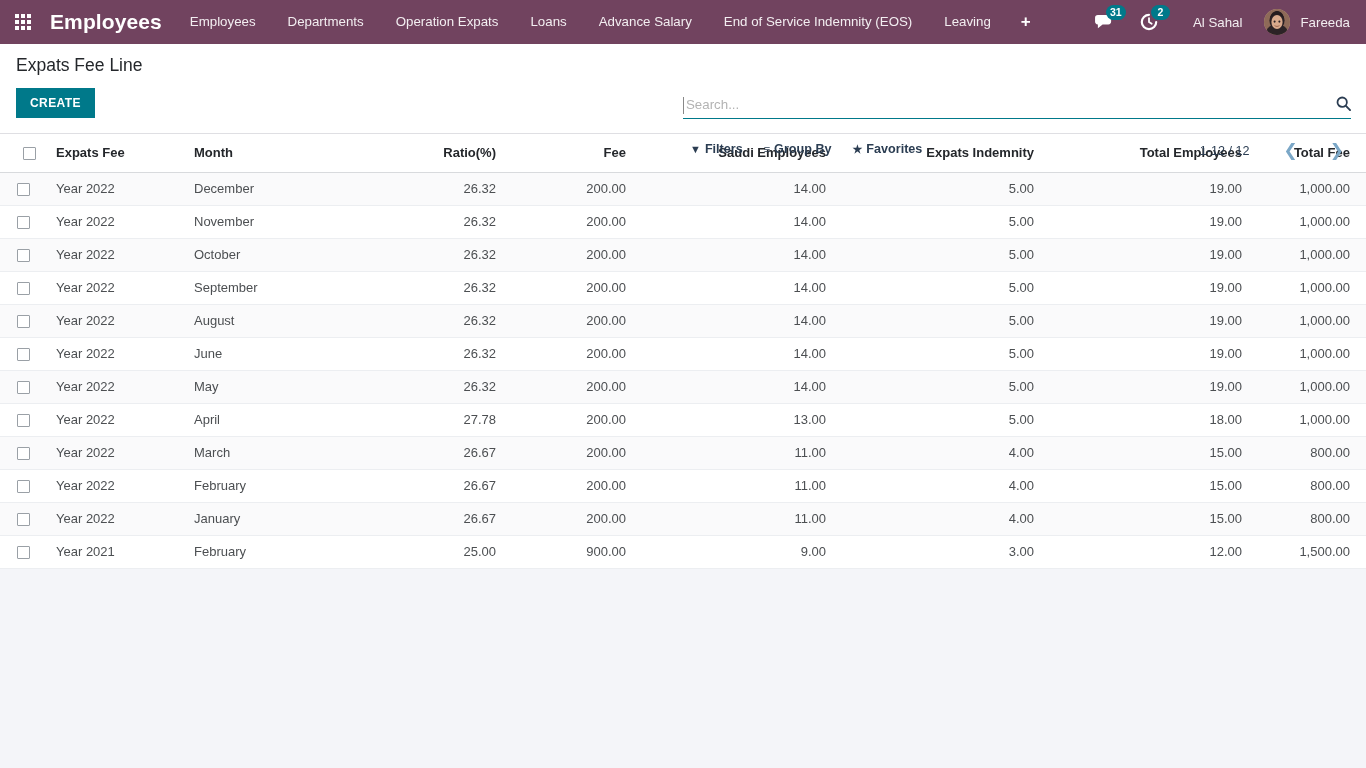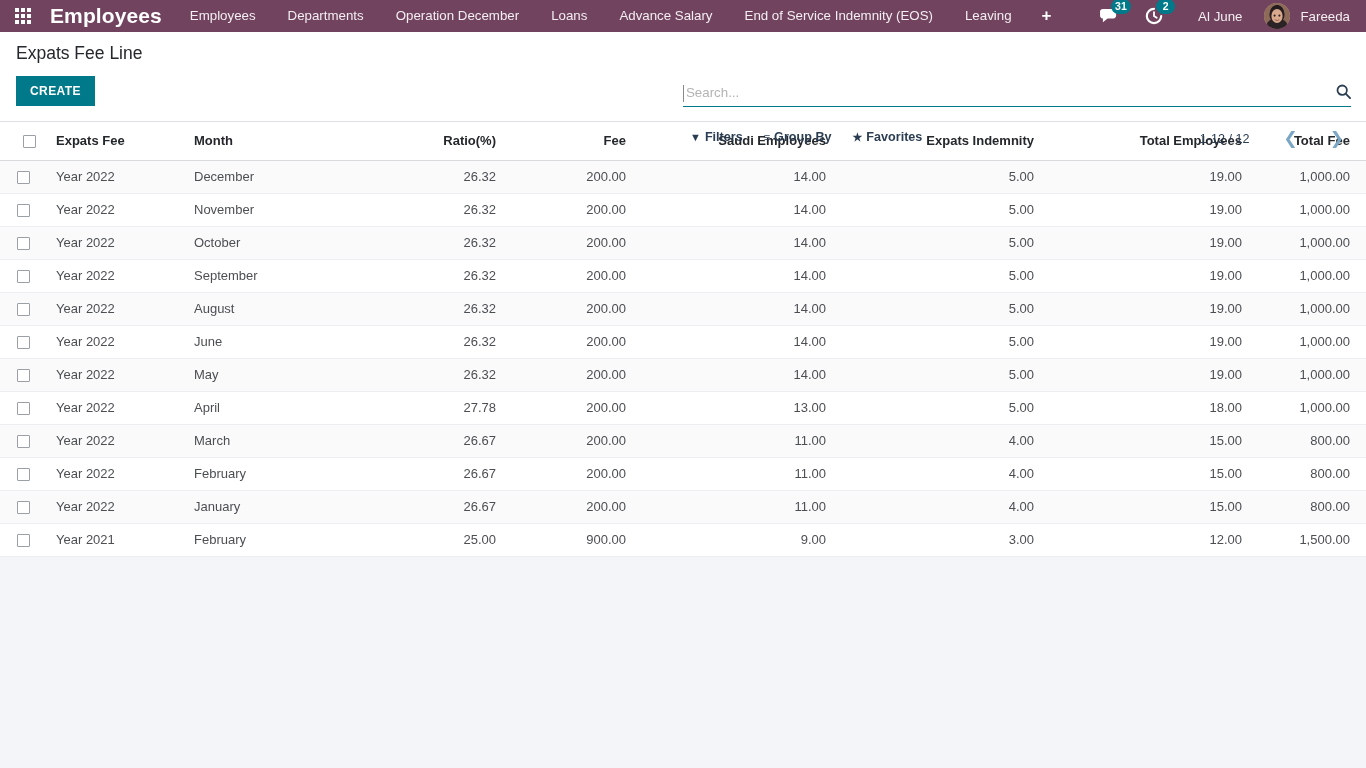--- a/index.html
+++ b/index.html
@@ -6,21 +6,21 @@
   html, body {
     width: 1366px;
     height: 768px;
     overflow: hidden;
     font-family: "Liberation Sans", sans-serif;
     background: #f4f5f9;
   }
 
   
   .navbar {
-    height: 32px;
+    height: 44px;
     background: #71435f;
     display: flex;
     align-items: center;
     color: #ffffff;
     position: relative;
   }
   .apps-grid {
     width: 46px;
     height: 46px;
     display: flex;
@@ -298,21 +298,21 @@
         <i></i>
         <i></i>
         <i></i>
       </div>
   </div>
   <div class="brand">Employees</div>
 
   <div class="menu-items">
     <div class="menu-item">Employees</div>
     <div class="menu-item">Departments</div>
-    <div class="menu-item">Operation December</div>
+    <div class="menu-item">Operation Expats</div>
     <div class="menu-item">Loans</div>
     <div class="menu-item">Advance Salary</div>
     <div class="menu-item">End of Service Indemnity (EOS)</div>
     <div class="menu-item">Leaving</div>
     <div class="menu-plus">+</div>
   </div>
 
   <div class="nav-right">
     <div class="nav-icon-wrap">
       <svg width="19" height="17" viewBox="0 0 20 18">
@@ -320,21 +320,21 @@
       </svg>
       <span class="badge">31</span>
     </div>
     <div class="nav-icon-wrap">
       <svg width="18" height="18" viewBox="0 0 20 20">
         <path d="M10 2a8 8 0 1 0 8 8" fill="none" stroke="#ffffff" stroke-width="2.4" stroke-linecap="round"></path>
         <path d="M10 5.6V10l3 2" fill="none" stroke="#ffffff" stroke-width="2" stroke-linecap="round"></path>
       </svg>
       <span class="badge">2</span>
     </div>
-    <div class="user-company">Al June</div>
+    <div class="user-company">Al Sahal</div>
     <div class="user-block">
       <div class="avatar">
         <svg width="26" height="26" viewBox="0 0 26 26">
           <rect width="26" height="26" fill="#8e6a58"></rect>
           <ellipse cx="13" cy="24" rx="11" ry="9" fill="#2c2326"></ellipse>
           <ellipse cx="13" cy="11.5" rx="7.6" ry="8.6" fill="#2a2024"></ellipse>
           <ellipse cx="13" cy="13" rx="5.6" ry="7" fill="#d8a98c"></ellipse>
           <path d="M5.8 9.5c1-5 4.1-7.4 7.2-7.4s6.2 2.4 7.2 7.4c-2-3-4.3-3.9-7.2-3.9s-5.2.9-7.2 3.9z" fill="#241b1e"></path>
           <ellipse cx="10.6" cy="12.6" rx="1.05" ry="1.15" fill="#2b2124"></ellipse>
           <ellipse cx="15.4" cy="12.6" rx="1.05" ry="1.15" fill="#2b2124"></ellipse>

